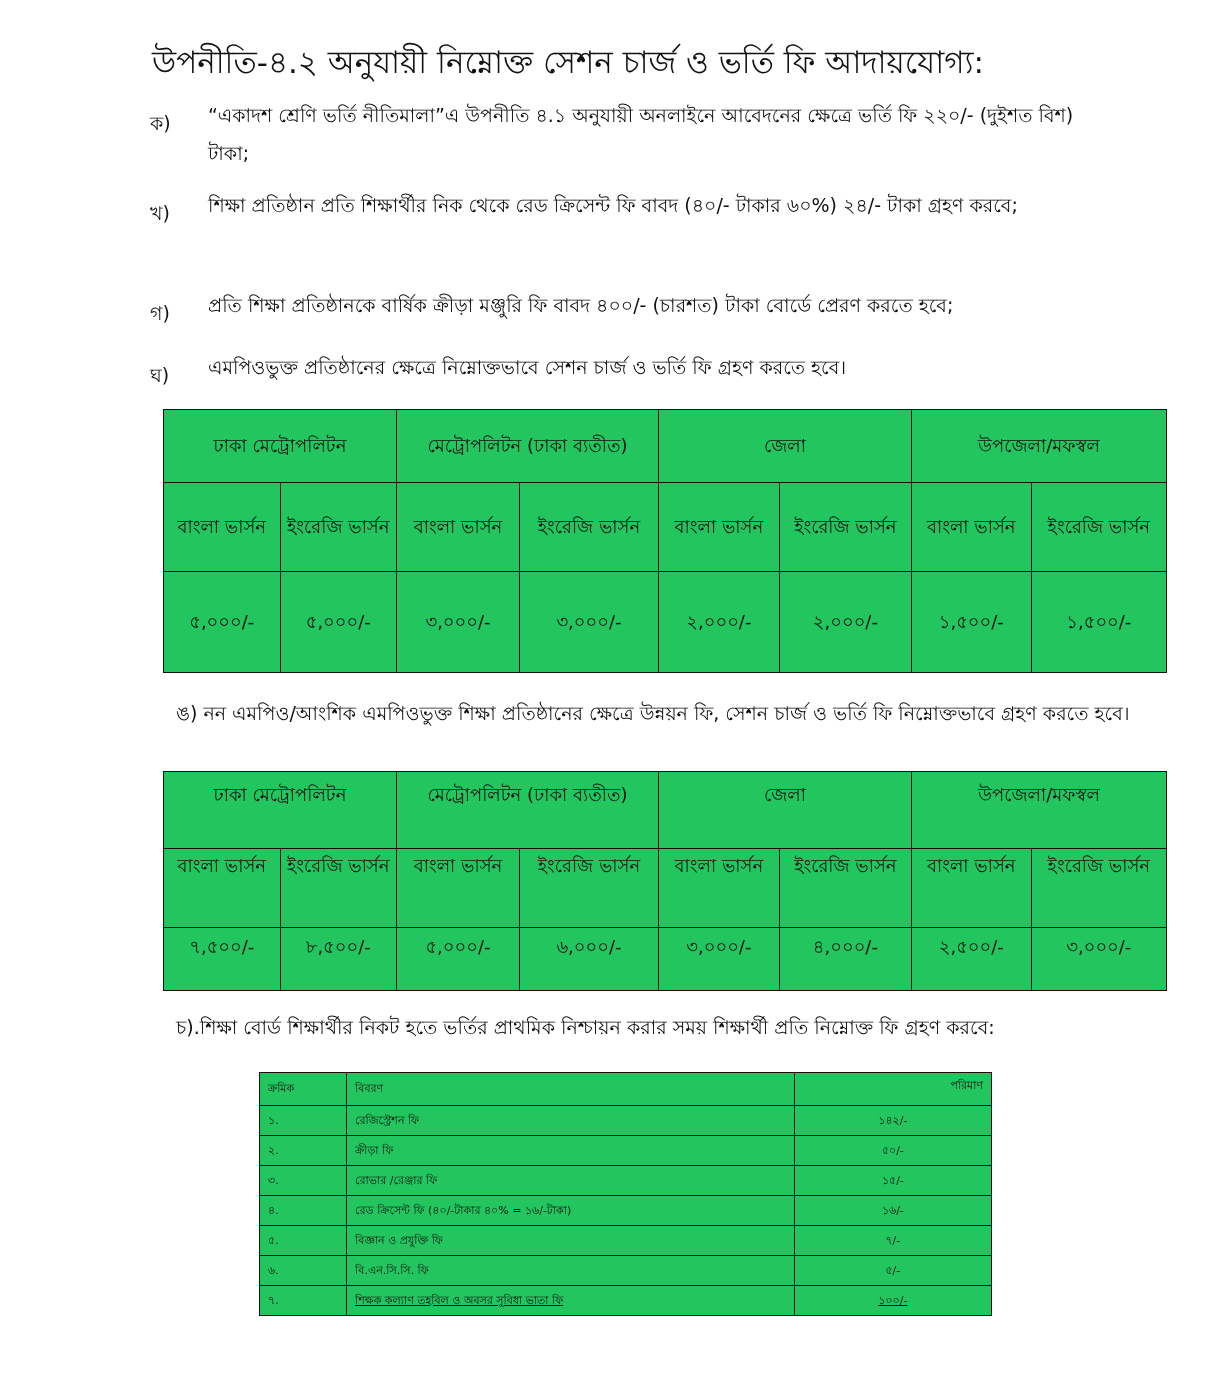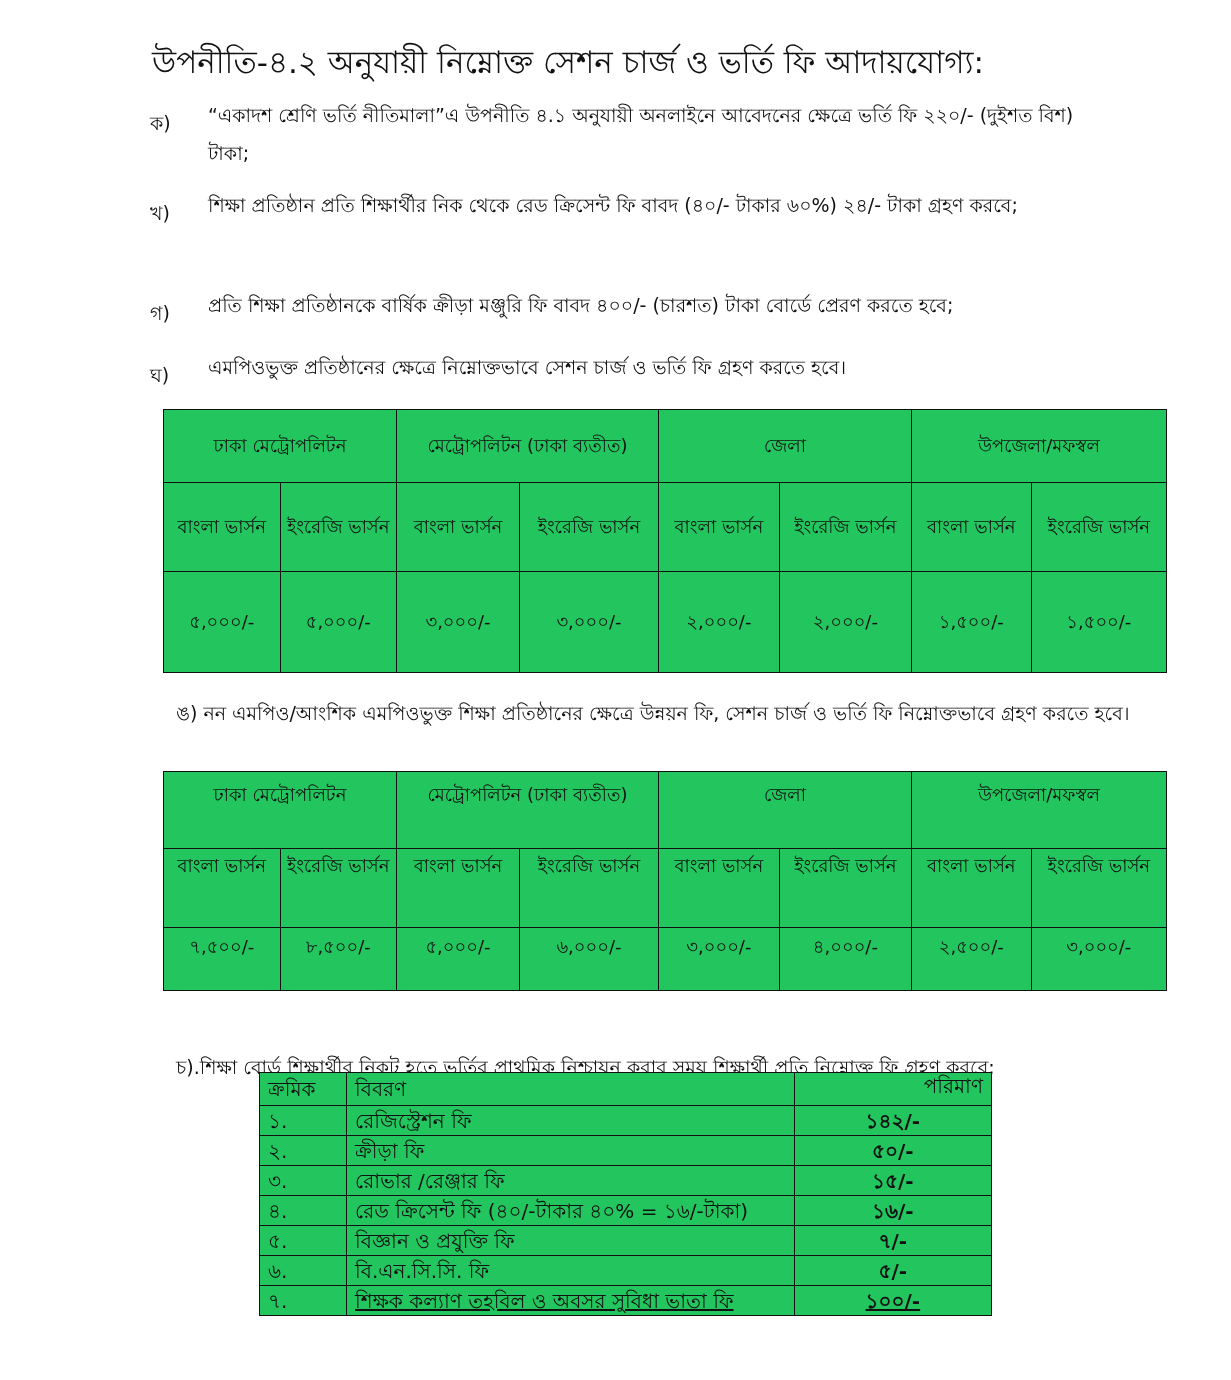--- a/index.html
+++ b/index.html
@@ -21,22 +21,22 @@
   .t1 { left: 163px; top: 409px; width: 1004px; }
   .t1 tr.h1 td { height: 68px; }
   .t1 tr.h2 td { height: 84px; }
   .t1 tr.v td { height: 96px; }
   .t2 { left: 163px; top: 771px; width: 1004px; }
   .t2 tr.h1 td { height: 66px; vertical-align: top; padding-top: 8px; }
   .t2 tr.h2 td { height: 74px; vertical-align: top; padding-top: 2px; }
   .t2 tr.v td { height: 56px; vertical-align: top; padding-top: 4px; }
 
   .t3 { left: 259px; top: 1072px; width: 733px; }
-  .t3 td { font-size: 20px; line-height: 24px; height: 27px; padding: 1px 8px; text-align: left; }
-  .t3 td.amt { text-align: center; font-weight: bold; }
+  .t3 td { font-size: 11px; line-height: 24px; height: 27px; padding: 1px 8px; text-align: left; }
+  .t3 td.amt { text-align: center; font-weight: normal; }
   .t3 tr.head td { height: 30px; }
   .t3 tr.head td.amt { text-align: right; vertical-align: top; font-weight: normal; }
   .t3 tr.total td { height: 34px; font-weight: bold; }
   .underline { text-decoration: underline; }
 </style>
 </head>
 <body>
 
 <div class="title">উপনীতি-৪.২ অনুযায়ী নিম্নোক্ত সেশন চার্জ ও ভর্তি ফি আদায়যোগ্য:</div>
 
@@ -114,21 +114,21 @@
     <td>৫,০০০/-</td>
     <td>৬,০০০/-</td>
     <td>৩,০০০/-</td>
     <td>৪,০০০/-</td>
     <td>২,৫০০/-</td>
     <td>৩,০০০/-</td>
   </tr>
 </tbody>
   </table>
 
-<div class="para" style="top:1048px;">চ).শিক্ষা বোর্ড শিক্ষার্থীর নিকট হতে ভর্তির প্রাথমিক নিশ্চায়ন করার সময় শিক্ষার্থী প্রতি নিম্নোক্ত ফি গ্রহণ করবে:</div>
+<div class="para" style="top:1008px;">চ).শিক্ষা বোর্ড শিক্ষার্থীর নিকট হতে ভর্তির প্রাথমিক নিশ্চায়ন করার সময় শিক্ষার্থী প্রতি নিম্নোক্ত ফি গ্রহণ করবে:</div>
 
 <table class="t3">
   <tbody>
       <tr class="head">
     <td style="width:70px">ক্রমিক</td>
     <td style="width:430px">বিবরণ</td>
     <td class="amt" style="width:180px">পরিমাণ</td>
   </tr>
   <tr>
     <td>১.</td>

